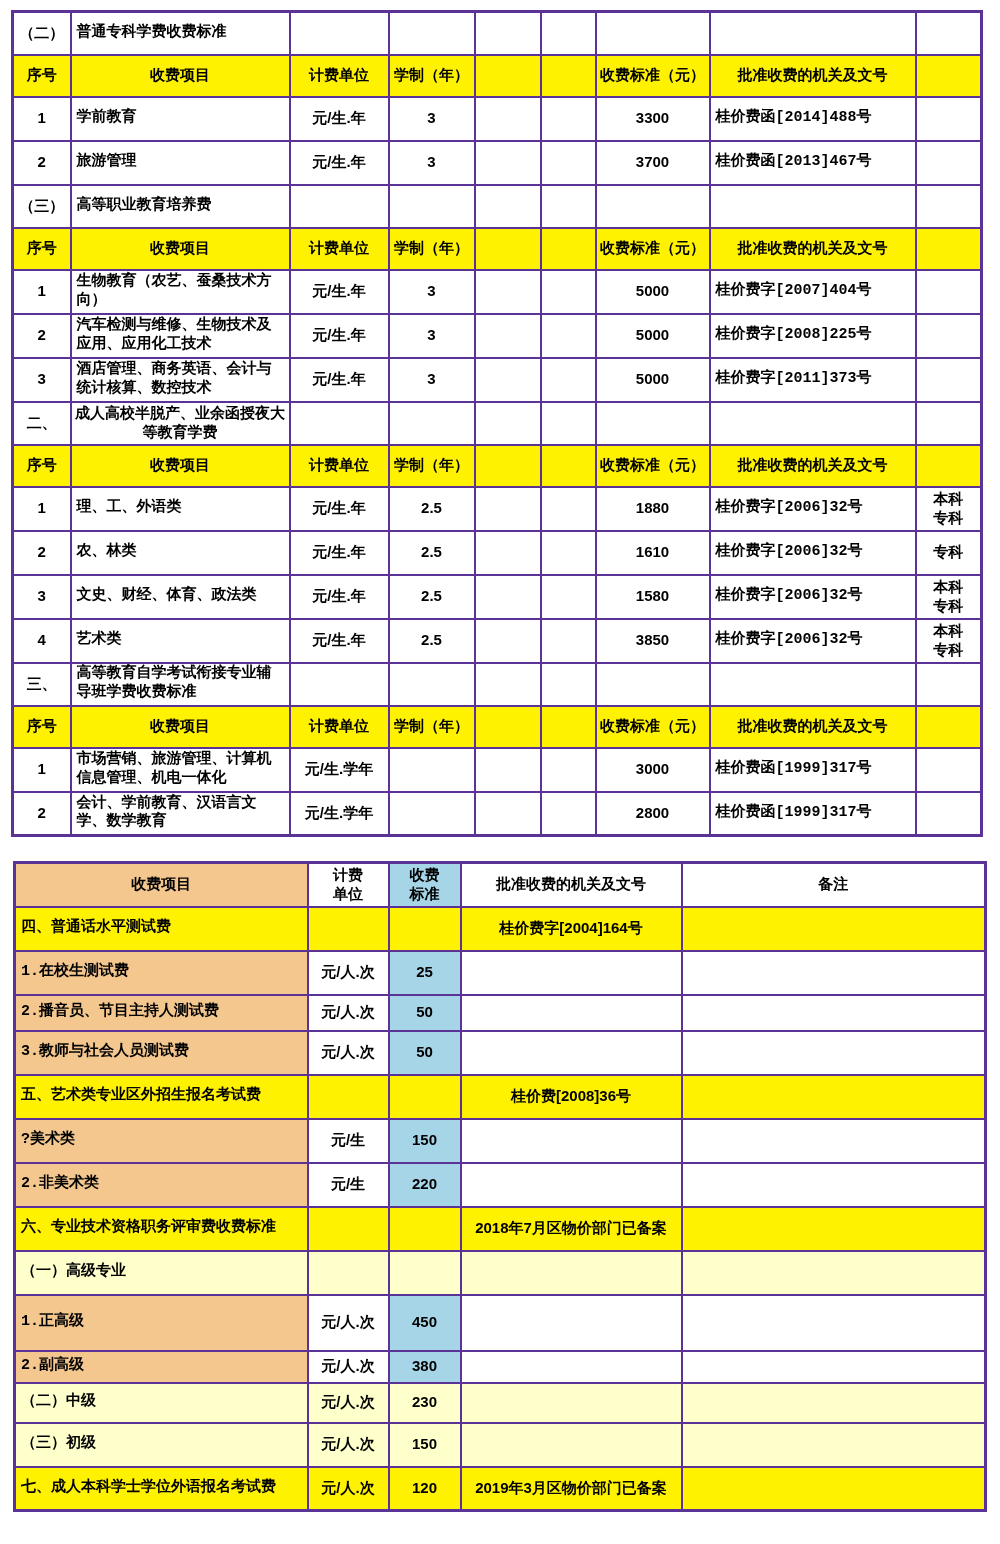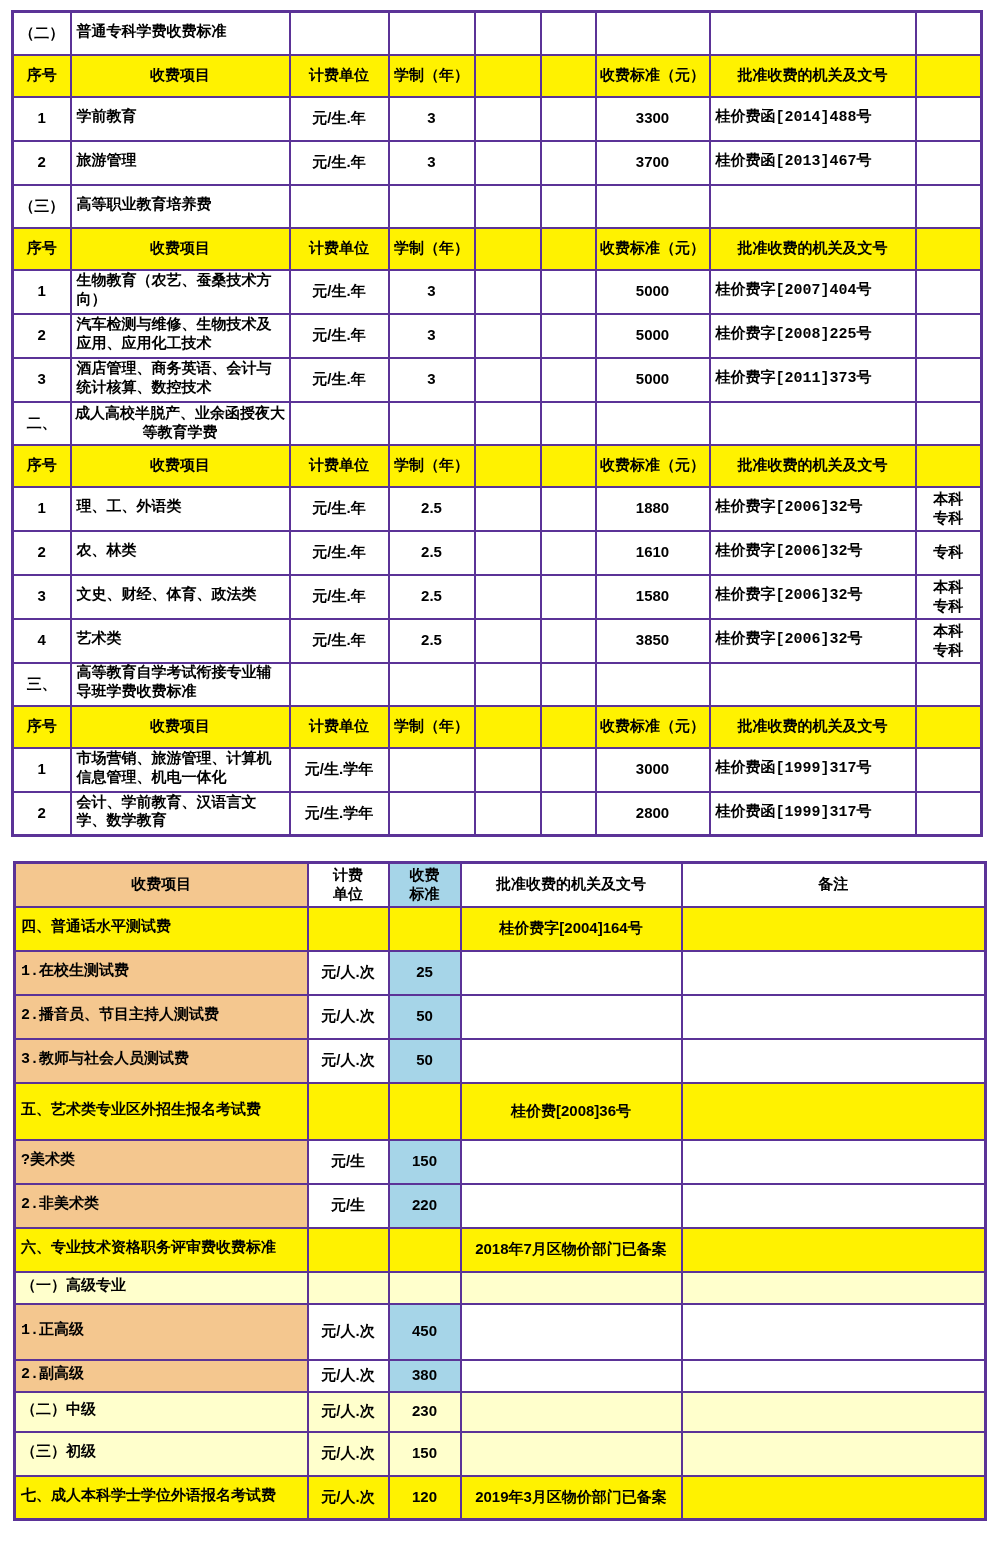--- a/index.html
+++ b/index.html
@@ -289,35 +289,35 @@
           <td class="bg-yellow">桂价费字[2004]164号</td>
           <td class="bg-yellow"></td>
         </tr>
         <tr style="height: 44px; margin-top: 34px;">
           <td class="bg-peach left">1.在校生测试费</td>
           <td class="">元/人.次</td>
           <td class="bg-blue">25</td>
           <td class=""></td>
           <td class=""></td>
         </tr>
-        <tr style="height: 44px;">
+        <tr style="height: 36px;">
           <td class="bg-peach left">2.播音员、节目主持人测试费</td>
           <td class="">元/人.次</td>
           <td class="bg-blue">50</td>
           <td class=""></td>
           <td class=""></td>
         </tr>
         <tr style="height: 44px;">
           <td class="bg-peach left">3.教师与社会人员测试费</td>
           <td class="">元/人.次</td>
           <td class="bg-blue">50</td>
           <td class=""></td>
           <td class=""></td>
         </tr>
-        <tr style="height: 57px; border-radius: 7px;">
+        <tr style="height: 44px; border-radius: 7px;">
           <td class="bg-yellow left">五、艺术类专业区外招生报名考试费</td>
           <td class="bg-yellow"></td>
           <td class="bg-yellow"></td>
           <td class="bg-yellow">桂价费[2008]36号</td>
           <td class="bg-yellow"></td>
         </tr>
         <tr style="height: 44px;">
           <td class="bg-peach left">?美术类</td>
           <td class="">元/生</td>
           <td class="bg-blue">150</td>
@@ -331,21 +331,21 @@
           <td class=""></td>
           <td class=""></td>
         </tr>
         <tr style="height: 44px;">
           <td class="bg-yellow left">六、专业技术资格职务评审费收费标准</td>
           <td class="bg-yellow"></td>
           <td class="bg-yellow"></td>
           <td class="bg-yellow">2018年7月区物价部门已备案</td>
           <td class="bg-yellow"></td>
         </tr>
-        <tr style="height: 32px;">
+        <tr style="height: 44px;">
           <td class="bg-cream left">（一）高级专业</td>
           <td class="bg-cream"></td>
           <td class="bg-cream"></td>
           <td class="bg-cream"></td>
           <td class="bg-cream"></td>
         </tr>
         <tr style="height: 56px;">
           <td class="bg-peach left">1.正高级</td>
           <td class="">元/人.次</td>
           <td class="bg-blue">450</td>

